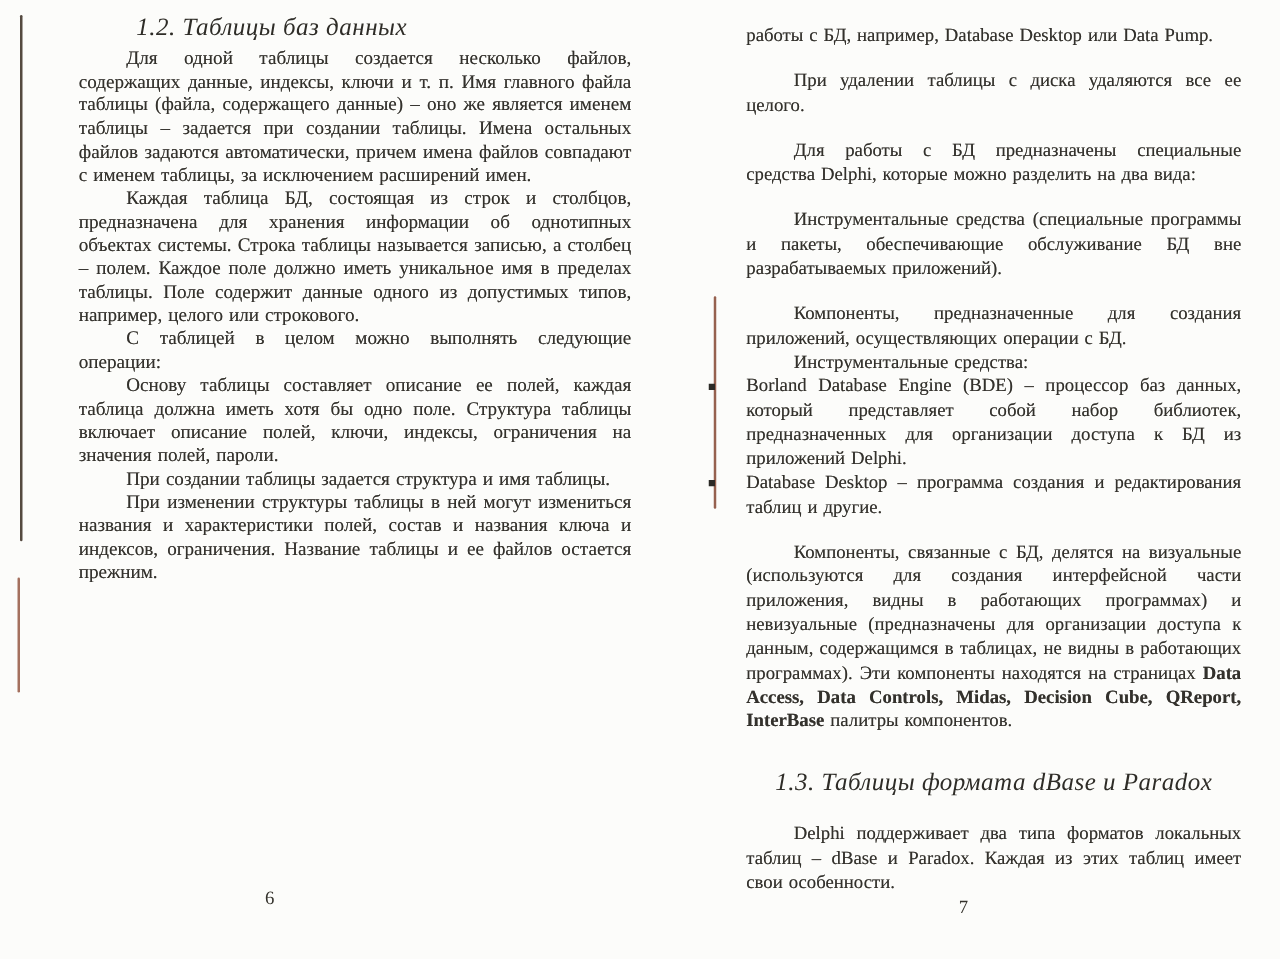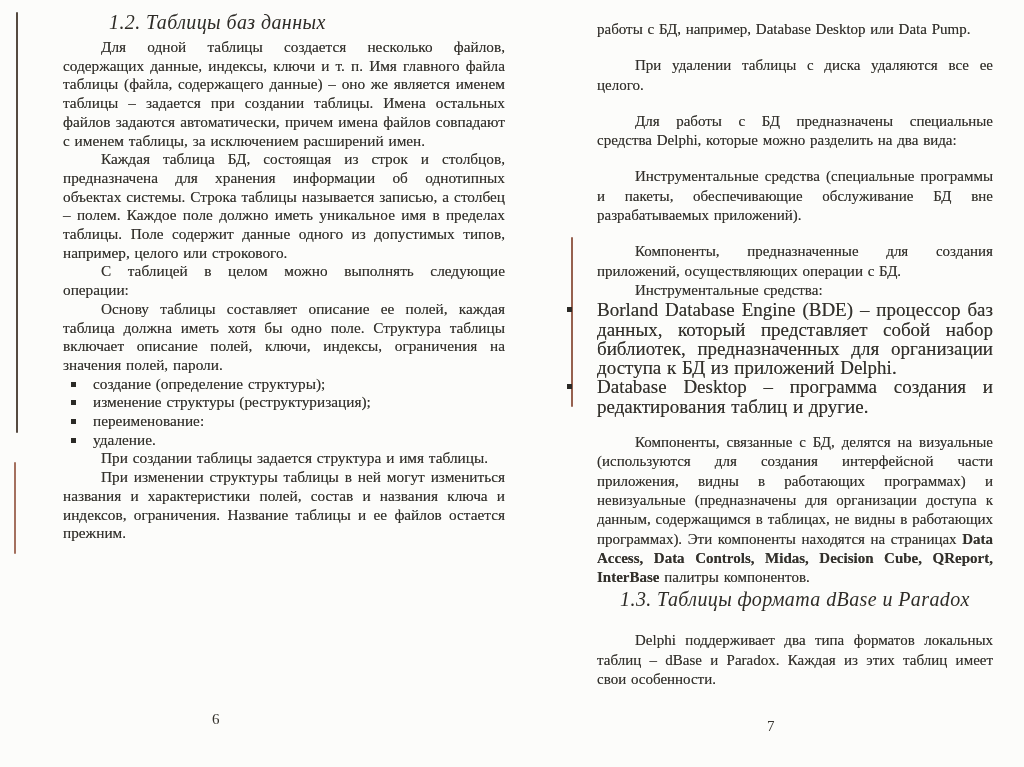--- a/index.html
+++ b/index.html
@@ -54,21 +54,21 @@
     line-height: 18.7px;
     text-align: justify;
     word-spacing: 1px;
     text-shadow: 0 0 0.3px rgba(40,38,32,0.55);
   }
   .col-left ul.bullets li { padding-left: 30px; }
   .col-left ul.bullets li::before {
     content: ""; position: absolute; left: 8px; top: 7px;
     width: 5px; height: 5px; background: #2b2a26;
   }
-  .col-right ul.bullets li { padding-left: 0; font-size: 19px; line-height: 19.3px; }
+  .col-right ul.bullets li { padding-left: 0; font-size: 15px; line-height: 19.3px; }
   .col-right ul.bullets li::before {
     content: ""; position: absolute; left: -30px; top: 7px;
     width: 5px; height: 5px; background: #2b2a26;
   }
 
   .page-number {
     position: absolute;
     font-size: 15px;
     color: #35332d;
   }
@@ -90,26 +90,20 @@
 <div class="page-col col-left">
   <h2 class="sec-heading">1.2. Таблицы баз данных</h2>
 
   <p class="body-par">Для одной таблицы создается несколько файлов, содержащих данные, индексы, ключи и т. п. Имя главного файла таблицы (файла, содержащего данные) – оно же является именем таблицы – задается при создании таблицы. Имена остальных файлов задаются автоматически, причем имена файлов совпадают с именем таблицы, за исключением расширений имен.</p>
 
   <p class="body-par"><span>Каждая </span><span class="it">таблица</span><span> БД, состоящая из строк и столбцов, предназначена для хранения информации об однотипных объектах системы. Строка таблицы называется </span><span class="it">записью</span><span>, а столбец – </span><span class="it">полем</span><span>. Каждое поле должно иметь уникальное имя в пределах таблицы. Поле содержит данные одного из допустимых типов, например, целого или строкового.</span></p>
 
   <p class="body-par">С таблицей в целом можно выполнять следующие операции:</p>
   <p class="body-par">Основу таблицы составляет описание ее полей, каждая таблица должна иметь хотя бы одно поле. Структура таблицы включает описание полей, ключи, индексы, ограничения на значения полей, пароли.</p>
 
-  <ul class="bullets">
-    <li>создание (определение структуры);</li>
-    <li>изменение структуры (реструктуризация);</li>
-    <li>переименование:</li>
-    <li>удаление.</li>
-  </ul>
 
   <p class="body-par">При создании таблицы задается структура и имя таблицы.</p>
   <p class="body-par">При изменении структуры таблицы в ней могут измениться названия и характеристики полей, состав и названия ключа и индексов, ограничения. Название таблицы и ее файлов остается прежним.</p>
 </div>
 
 <div class="page-col col-right">
   <p class="body-par noindent">работы с БД, например, Database Desktop или Data Pump.</p>
   <p class="body-par gap">При удалении таблицы с диска удаляются все ее целого.</p>
   <p class="body-par gap">Для работы с БД предназначены специальные средства Delphi, которые можно разделить на два вида:</p>
 
@@ -119,19 +113,19 @@
 
   <p class="body-par">Инструментальные средства:</p>
 
   <ul class="bullets">
     <li>Borland Database Engine (BDE) – процессор баз данных, который представляет собой набор библиотек, предназначенных для организации доступа к БД из приложений Delphi.</li>
     <li>Database Desktop – программа создания и редактирования таблиц и другие.</li>
   </ul>
 
   <p class="body-par gap"><span>Компоненты, связанные с БД, делятся на визуальные (используются для создания интерфейсной части приложения, видны в работающих программах) и невизуальные (предназначены для организации доступа к данным, содержащимся в таблицах, не видны в работающих программах). Эти компоненты находятся на страницах </span><span class="bd">Data Access, Data Controls, Midas, Decision Cube, QReport, InterBase</span><span> палитры компонентов.</span></p>
 
-  <h2 class="sec-heading centered" style="">1.3. Таблицы формата dBase  и Paradox</h2>
+  <h2 class="sec-heading centered" style="margin-top:27px;">1.3. Таблицы формата dBase  и Paradox</h2>
 
   <p class="body-par" style="margin-top:20px;">Delphi поддерживает два типа форматов локальных таблиц – dBase  и Paradox. Каждая из этих таблиц имеет свои особенности.</p>
 </div>
 
 <div class="page-number pn-left">6</div>
 <div class="page-number pn-right">7</div>
 
 </body></html>

